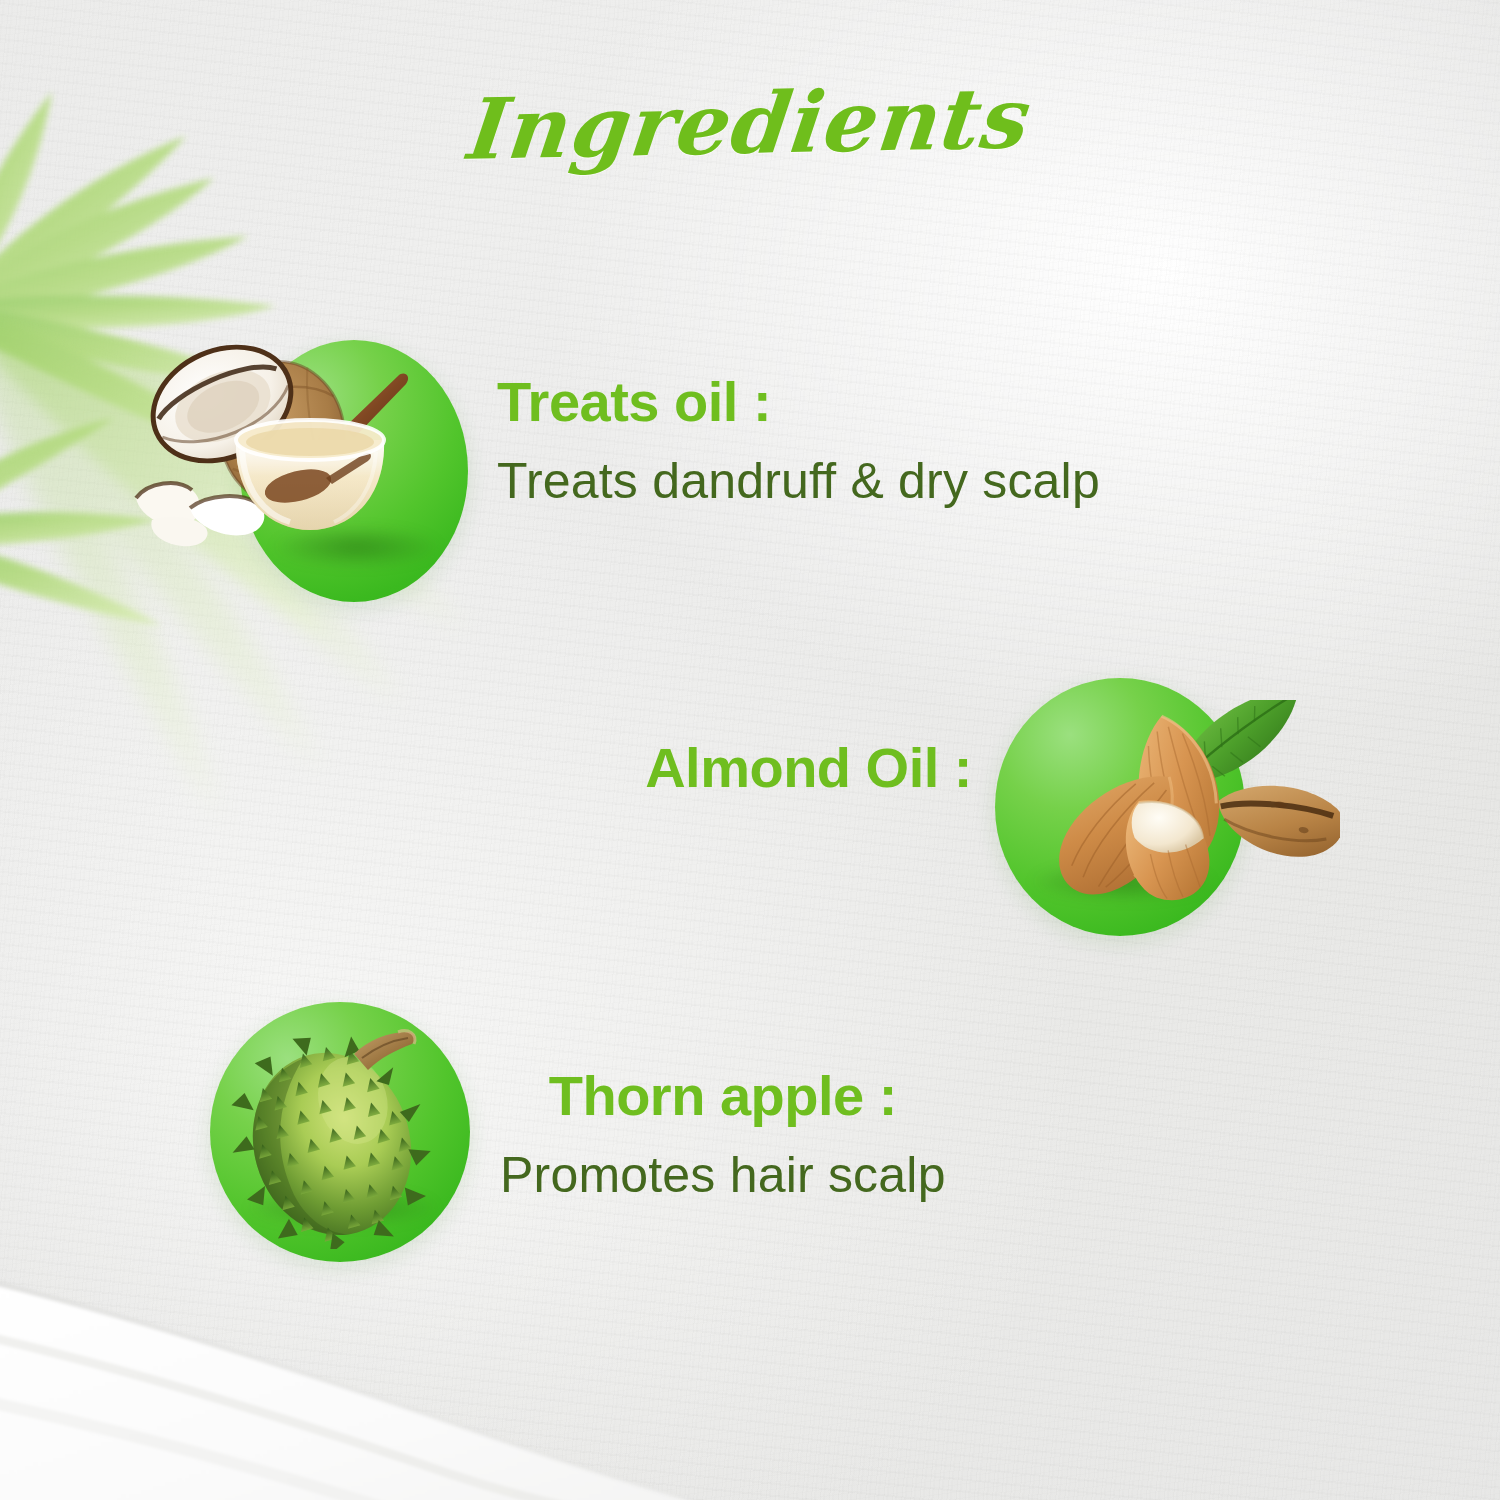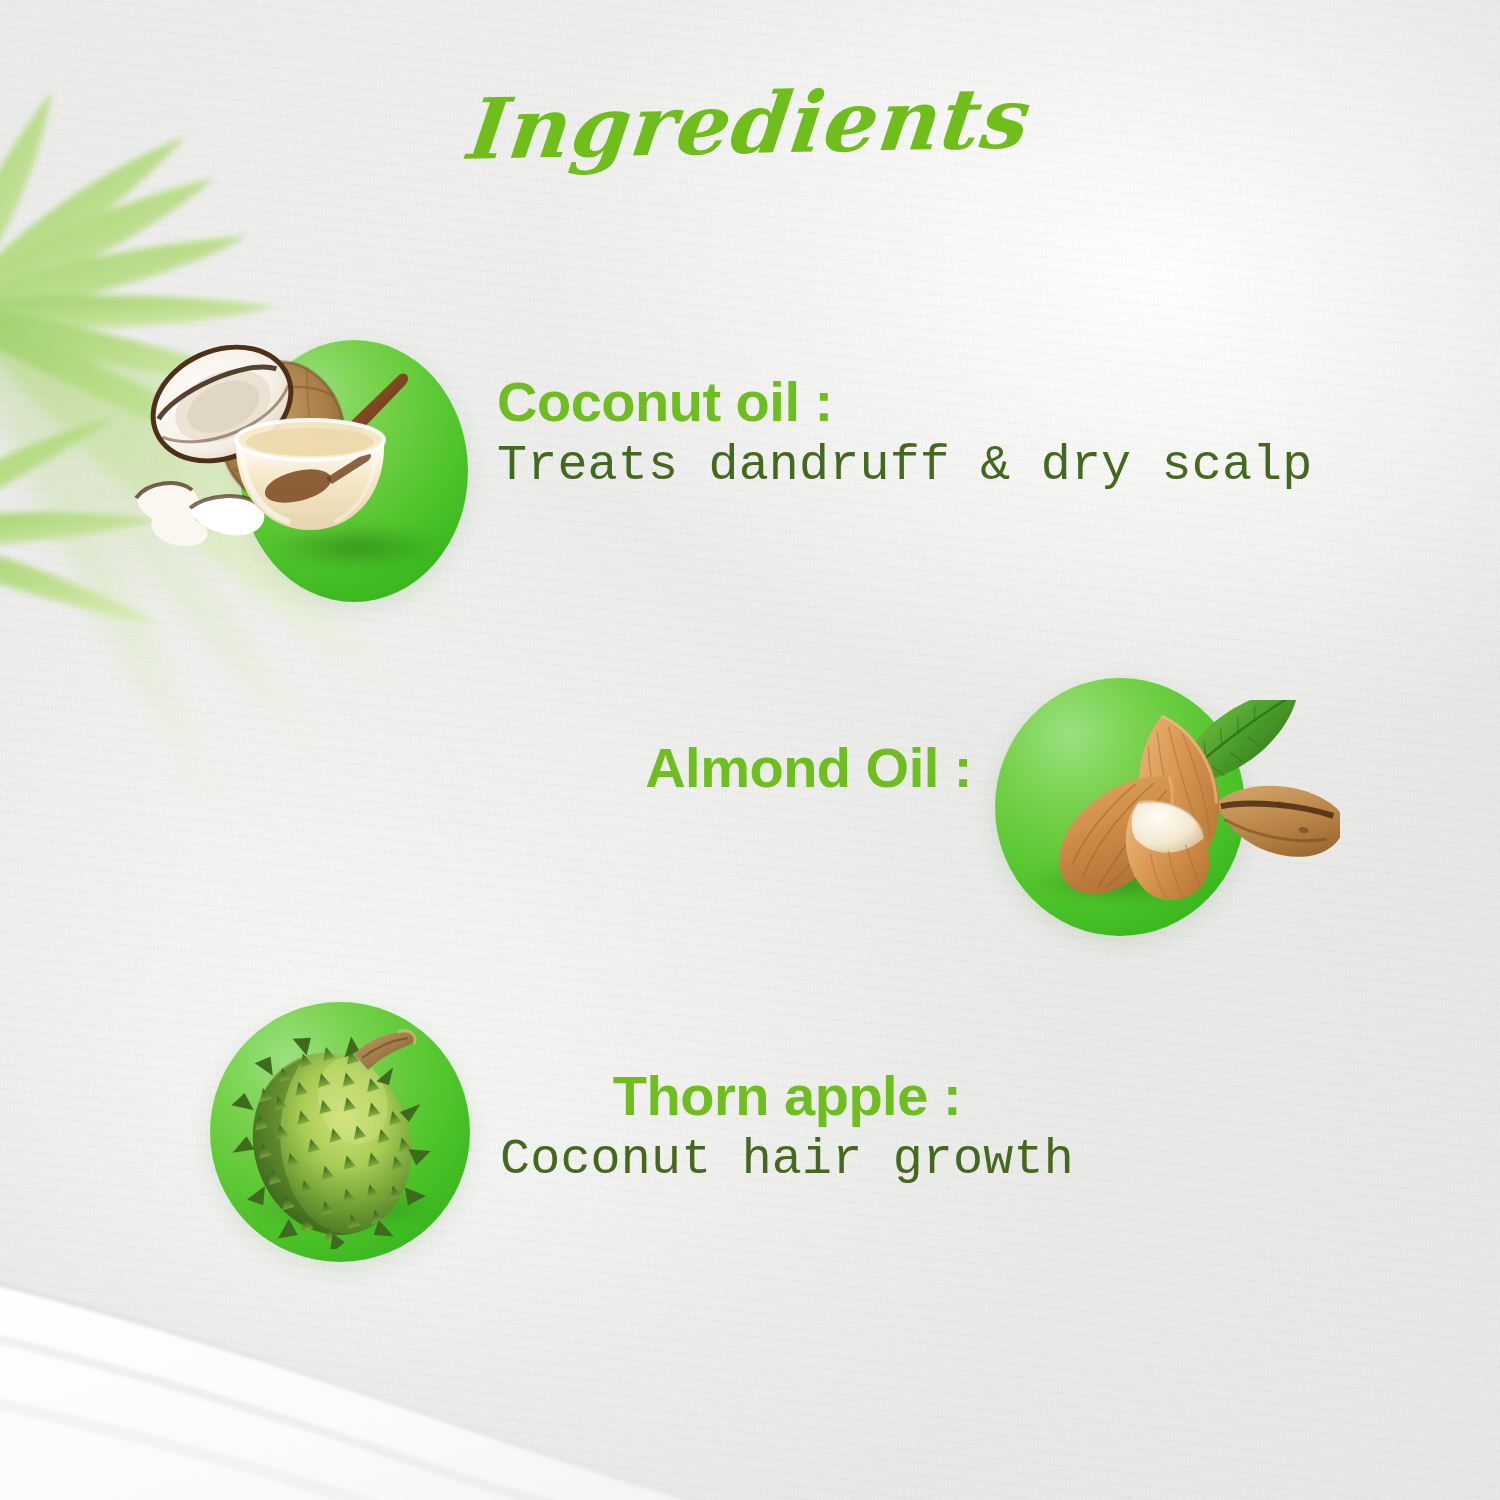--- a/index.html
+++ b/index.html
@@ -108,28 +108,28 @@
     font-family:"Liberation Sans", sans-serif;
     font-weight:700;
     font-size:56px;
     line-height:1.06;
     color:#6FBE1F;
     letter-spacing:-.5px;
     white-space:nowrap;
   }
   .heading .colon { font-weight:700; }
   .desc {
-    font-family:Liberation Mono, monospace;
+    font-family:Liberation Sans, sans-serif;
     font-weight:400;
     font-size:50px;
     line-height:1.16;
     color:#44681E;
     letter-spacing:.2px;
     white-space:nowrap;
-    margin-top:6px;
+    margin-top:21px;
   }
 
   #block-coconut { left:497px; top:372px; text-align:left; }
   #block-almond  { right:528px; top:738px; }
   #block-thorn   { left:500px; top:1066px; text-align:center; }
 </style>
 </head>
 <body>
 
 <div class="canvas">
@@ -284,21 +284,21 @@
 
           <path d="M-38 16 C -36 56, -16 80, 10 88" fill="none" stroke="#FFFFFF" stroke-width="6" opacity=".55"></path>
           <path d="M96 18 C 94 54, 76 78, 54 88" fill="none" stroke="#FFFFFF" stroke-width="4" opacity=".35"></path>
         </g>
       </svg>
     </div>
   </div>
 
   <div class="block" id="block-coconut">
     <div class="heading">
-      <span>Coconut oil</span><span class="colon">&nbsp;</span><span class="colon">:</span>
+      <span>Treats oil</span><span class="colon">&nbsp;</span><span class="colon">:</span>
     </div>
     <div class="desc">Treats dandruff &amp; dry scalp</div>
   </div>
 
   <div class="badge" id="badge-almond">
     <div class="disc"></div>
     <div class="inner-shadow"></div>
     <div class="art" id="art-almond">
       <svg viewBox="0 0 310 215" xmlns="http://www.w3.org/2000/svg">
         <defs>
@@ -490,16 +490,16 @@
           <path d="M176 18 C 186 14, 196 20, 192 30" fill="none" stroke="#D9B987" stroke-width="3" opacity=".7"></path>
         </g>
       </svg>
     </div>
   </div>
 
   <div class="block" id="block-thorn">
     <div class="heading">
       <span>Thorn apple</span><span>&nbsp;</span><span class="colon">:</span>
     </div>
-    <div class="desc">Coconut hair growth</div>
+    <div class="desc">Promotes hair scalp</div>
   </div>
 
 </div>
 
 </body></html>

